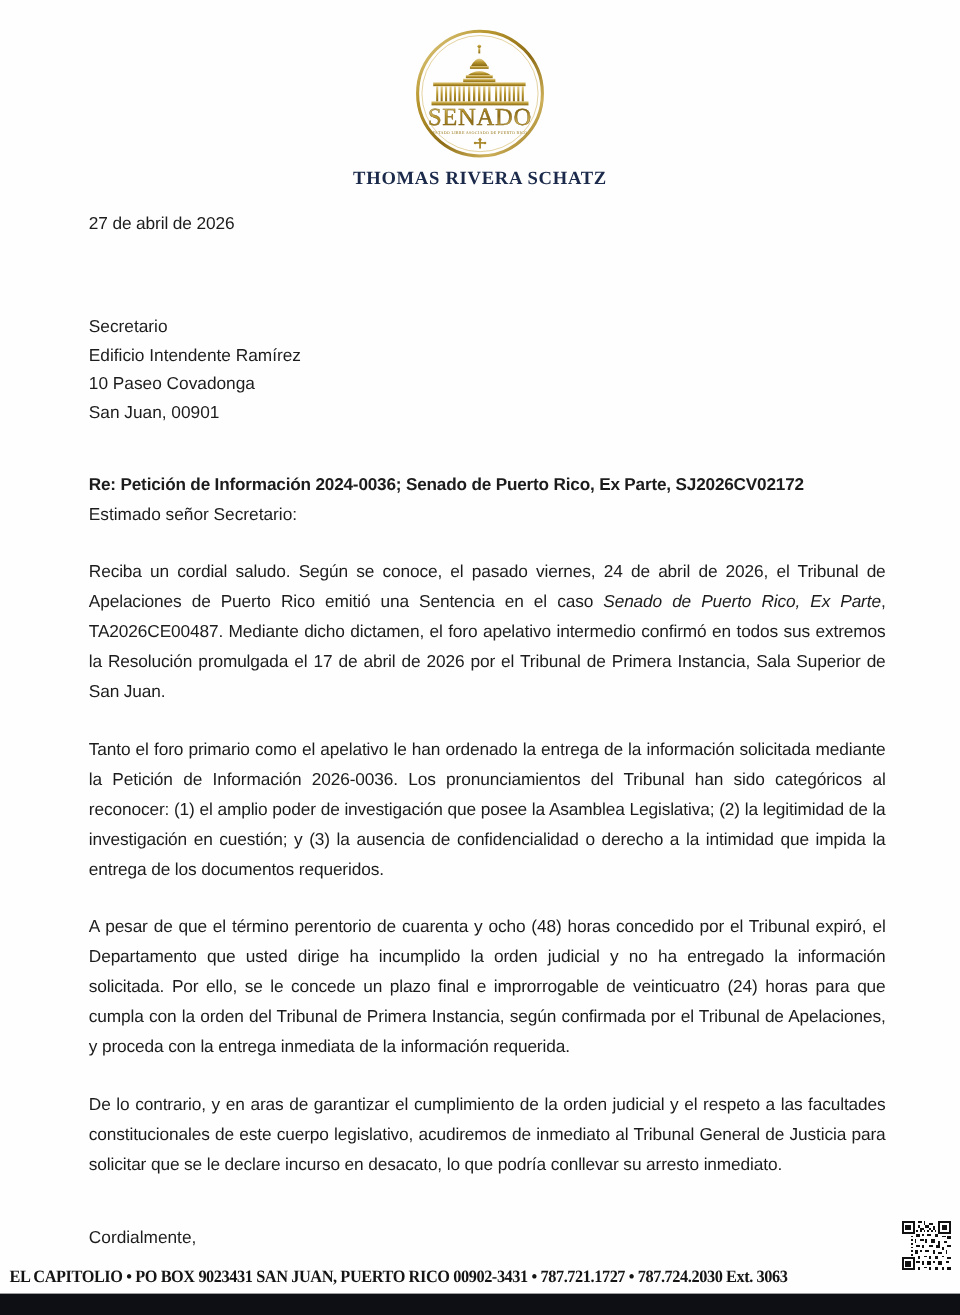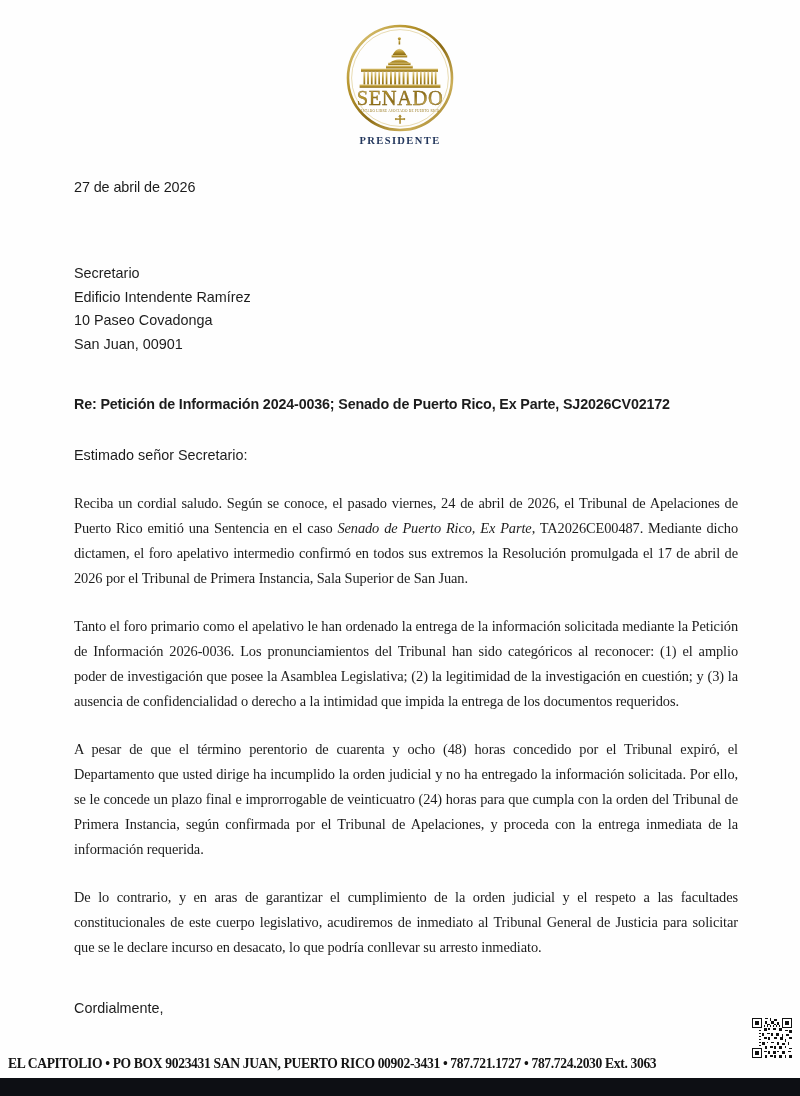--- a/index.html
+++ b/index.html
@@ -72,28 +72,27 @@
   }
   .addr div { white-space: nowrap; }
 
   .subject {
     margin-top: 36px;
     font-weight: bold;
     font-size: 14.3px;
     letter-spacing: -0.15px;
   }
 
-  .salutation { margin-top: 26px; }
+  .salutation { }
 
   p.para {
     margin: 23px 0 0 0;
     text-align: justify;
     text-justify: inter-word;
     letter-spacing: -0.1px;
-    font-family: Liberation Serif, serif;
   }
   .it { font-style: italic; }
 
   .closing { margin-top: 36px; }
 
   
   .qr {
     position: absolute;
     right: 6px;
     bottom: 36px;
@@ -204,21 +203,21 @@
         <g fill="#a8882a">
           <rect x="55.3" y="93.8" width="1.5" height="8"></rect>
           <rect x="52.6" y="96.4" width="6.9" height="1.4"></rect>
           <path d="M56 92.6 l1.9 2.2 h-3.8 z"></path>
           <circle cx="51.9" cy="97.1" r="1.05"></circle>
           <circle cx="60.2" cy="97.1" r="1.05"></circle>
         </g>
       </svg>
     </div>
 
-    <div class="lh-role">PRESIDENTE</div>
+    <div class="lh-name">THOMAS RIVERA SCHATZ</div>
   </div>
 
   <div class="content">
 
     <div class="date">27 de abril de 2026</div>
 
     <div class="addr">
       <div>Secretario</div>
       <div>Edificio Intendente Ramírez</div>
       <div>10 Paseo Covadonga</div>

